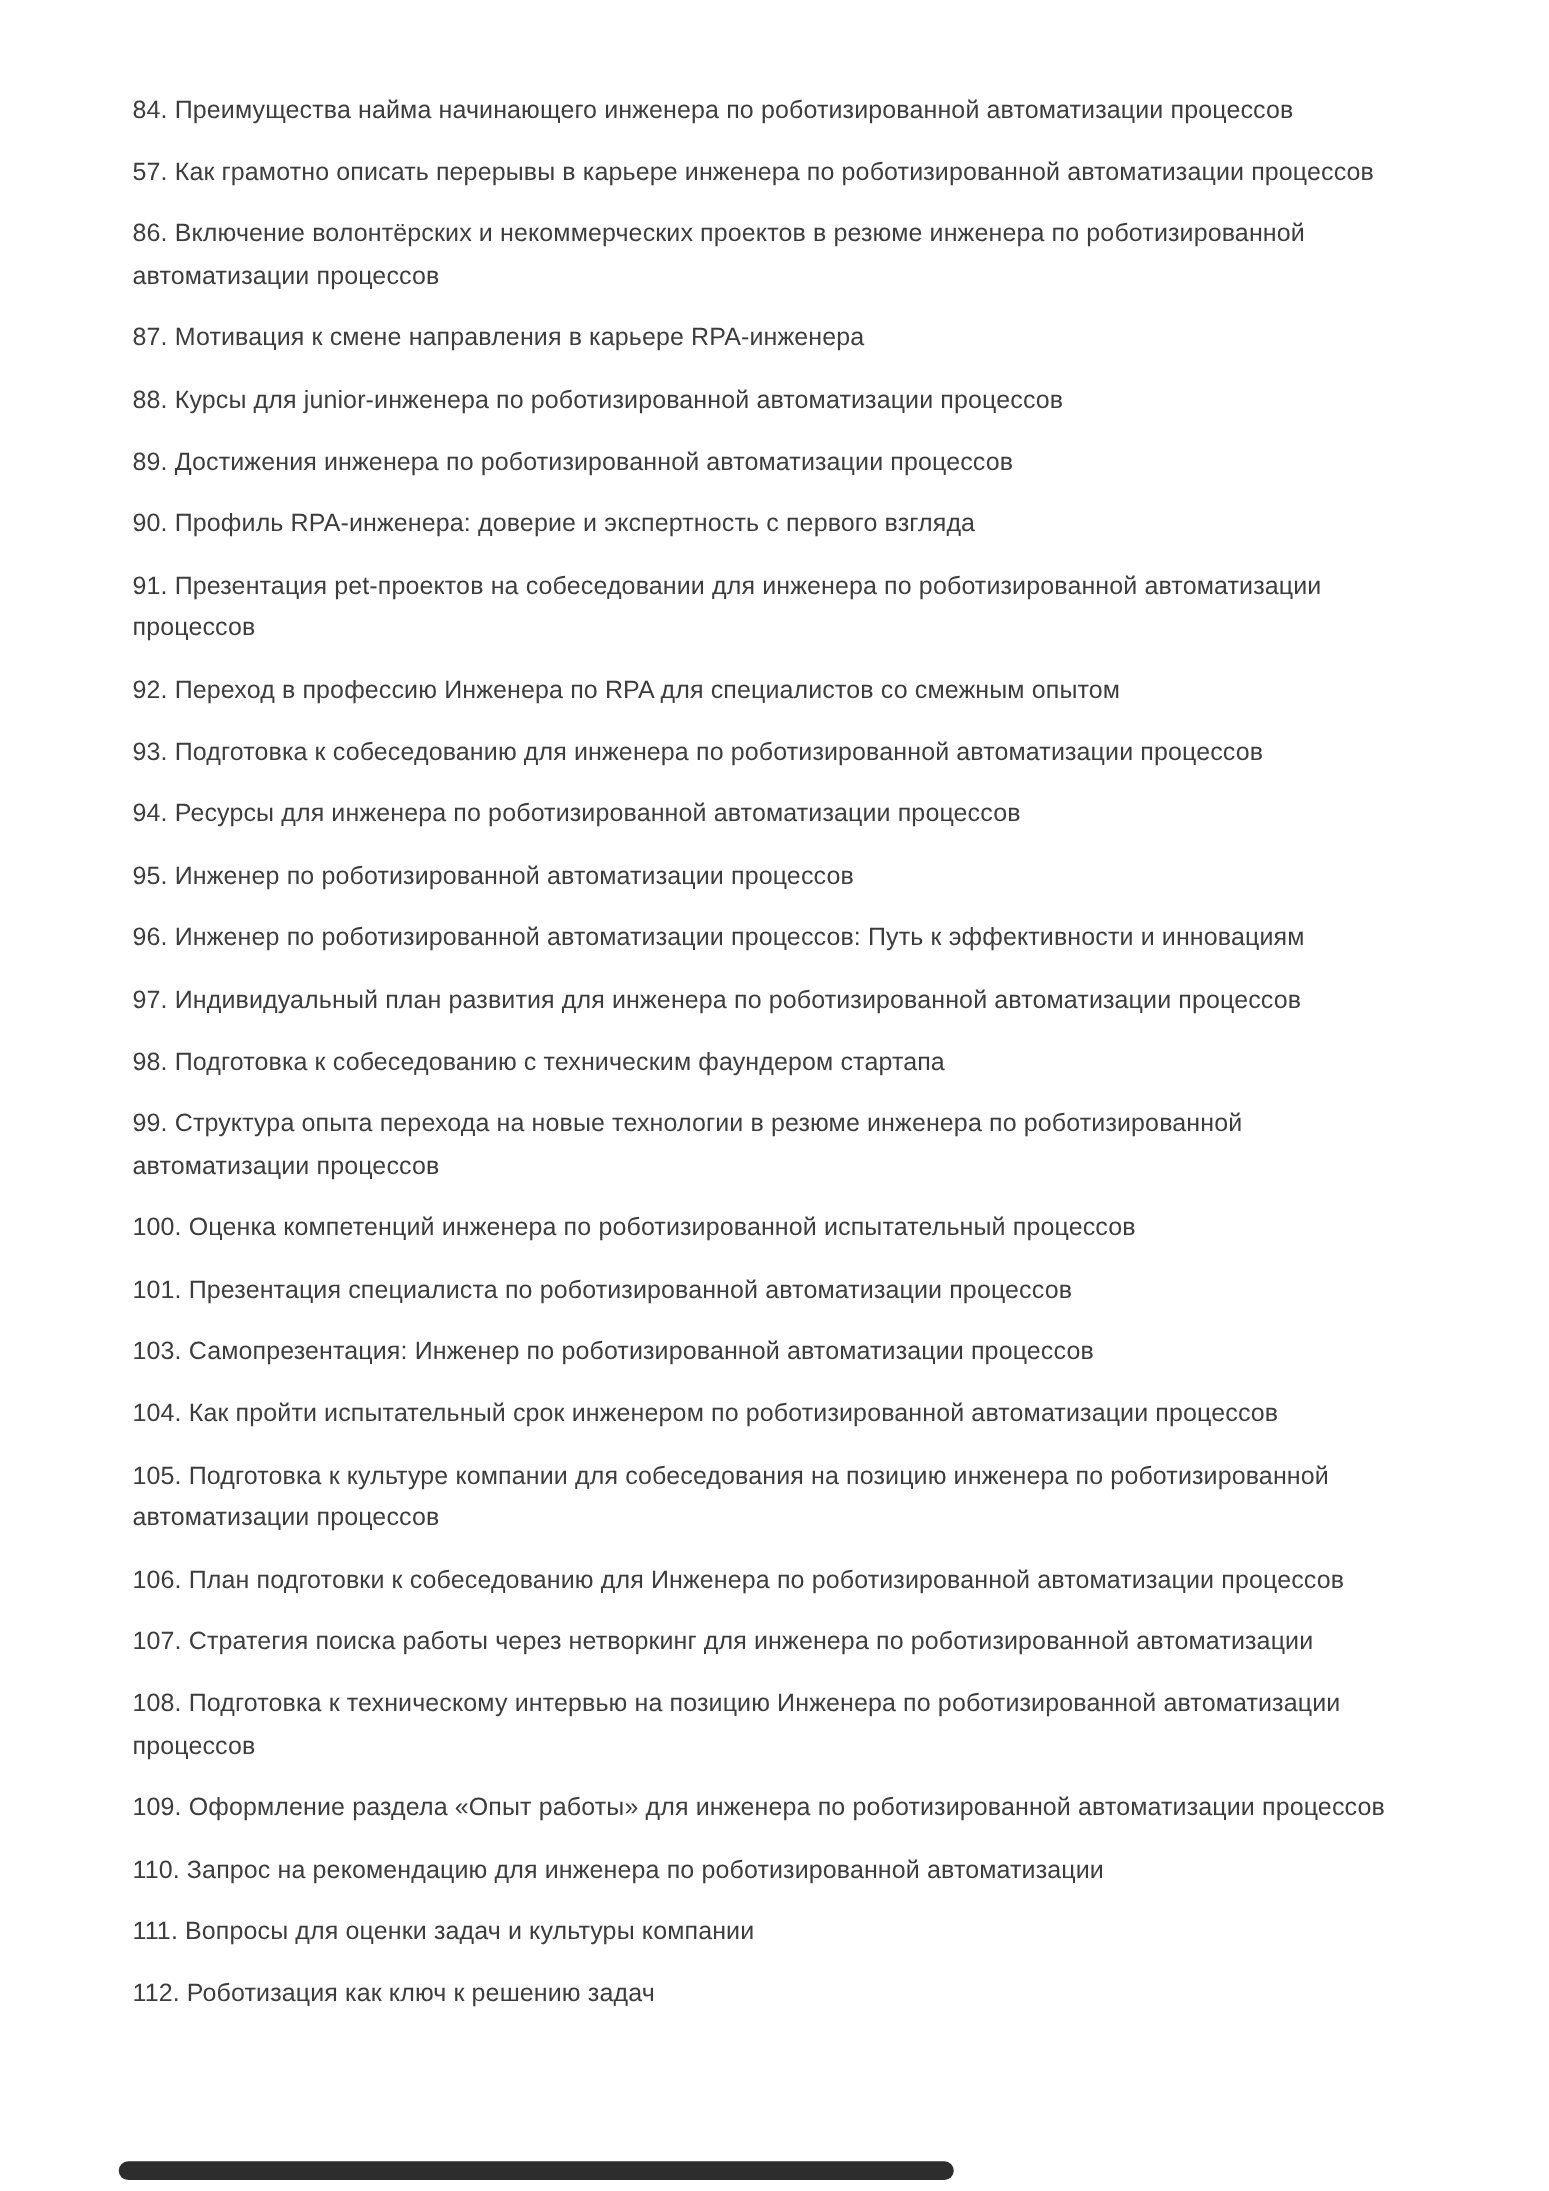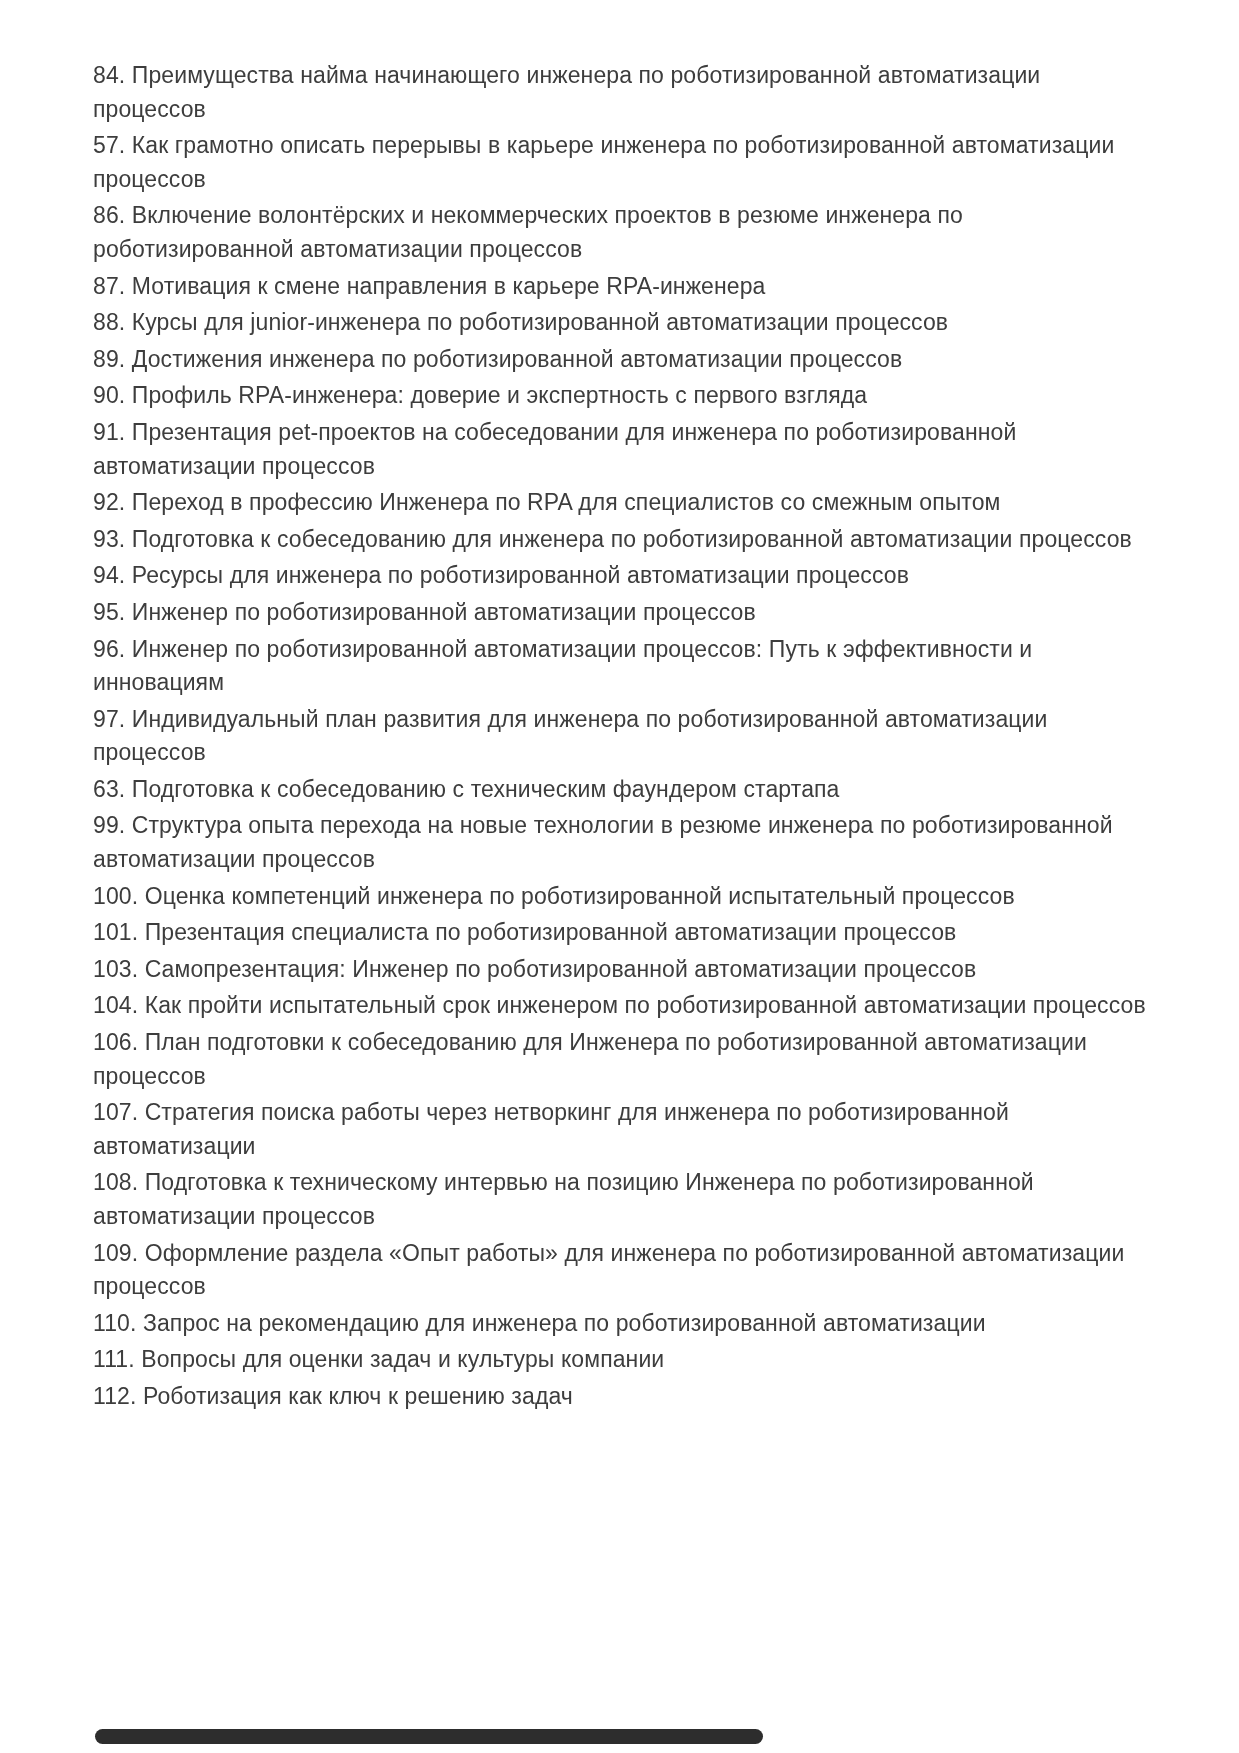--- a/index.html
+++ b/index.html
@@ -18,23 +18,23 @@
     position: absolute;
     top: 0;
     left: 0;
     width: 1239px;
     height: 1753px;
     box-sizing: border-box;
     padding: 56px 86px 0 90px;
     background: #ffffff;
   }
   .doc-list p.item {
-    margin: 3px;
+    margin: 16px;
     padding: 0;
-    font-size: 23px;
+    font-size: 20px;
     line-height: 33.6px;
     color: #3d3d3d;
     letter-spacing: 0.1px;
     max-width: 1062px;
     word-wrap: break-word;
   }
   .hscrollbar {
     position: absolute;
     left: 95px;
     bottom: 9px;
@@ -56,26 +56,27 @@
     <p class="item">88. Курсы для junior-инженера по роботизированной автоматизации процессов</p>
     <p class="item">89. Достижения инженера по роботизированной автоматизации процессов</p>
     <p class="item">90. Профиль RPA-инженера: доверие и экспертность с первого взгляда</p>
     <p class="item">91. Презентация pet-проектов на собеседовании для инженера по роботизированной автоматизации процессов</p>
     <p class="item">92. Переход в профессию Инженера по RPA для специалистов со смежным опытом</p>
     <p class="item">93. Подготовка к собеседованию для инженера по роботизированной автоматизации процессов</p>
     <p class="item">94. Ресурсы для инженера по роботизированной автоматизации процессов</p>
     <p class="item">95. Инженер по роботизированной автоматизации процессов</p>
     <p class="item">96. Инженер по роботизированной автоматизации процессов: Путь к эффективности и инновациям</p>
     <p class="item">97. Индивидуальный план развития для инженера по роботизированной автоматизации процессов</p>
-    <p class="item">63. Подготовка к собеседованию с техническим фаундером стартапа</p>
+    <p class="item">98. Подготовка к собеседованию с техническим фаундером стартапа</p>
     <p class="item">99. Структура опыта перехода на новые технологии в резюме инженера по роботизированной автоматизации процессов</p>
     <p class="item">100. Оценка компетенций инженера по роботизированной испытательный процессов</p>
     <p class="item">101. Презентация специалиста по роботизированной автоматизации процессов</p>
     <p class="item">103. Самопрезентация: Инженер по роботизированной автоматизации процессов</p>
     <p class="item">104. Как пройти испытательный срок инженером по роботизированной автоматизации процессов</p>
+    <p class="item">105. Подготовка к культуре компании для собеседования на позицию инженера по роботизированной автоматизации процессов</p>
     <p class="item">106. План подготовки к собеседованию для Инженера по роботизированной автоматизации процессов</p>
     <p class="item">107. Стратегия поиска работы через нетворкинг для инженера по роботизированной автоматизации</p>
     <p class="item">108. Подготовка к техническому интервью на позицию Инженера по роботизированной автоматизации процессов</p>
     <p class="item">109. Оформление раздела «Опыт работы» для инженера по роботизированной автоматизации процессов</p>
     <p class="item">110. Запрос на рекомендацию для инженера по роботизированной автоматизации</p>
     <p class="item">111. Вопросы для оценки задач и культуры компании</p>
     <p class="item">112. Роботизация как ключ к решению задач</p>
   </div>
 </div>
 

